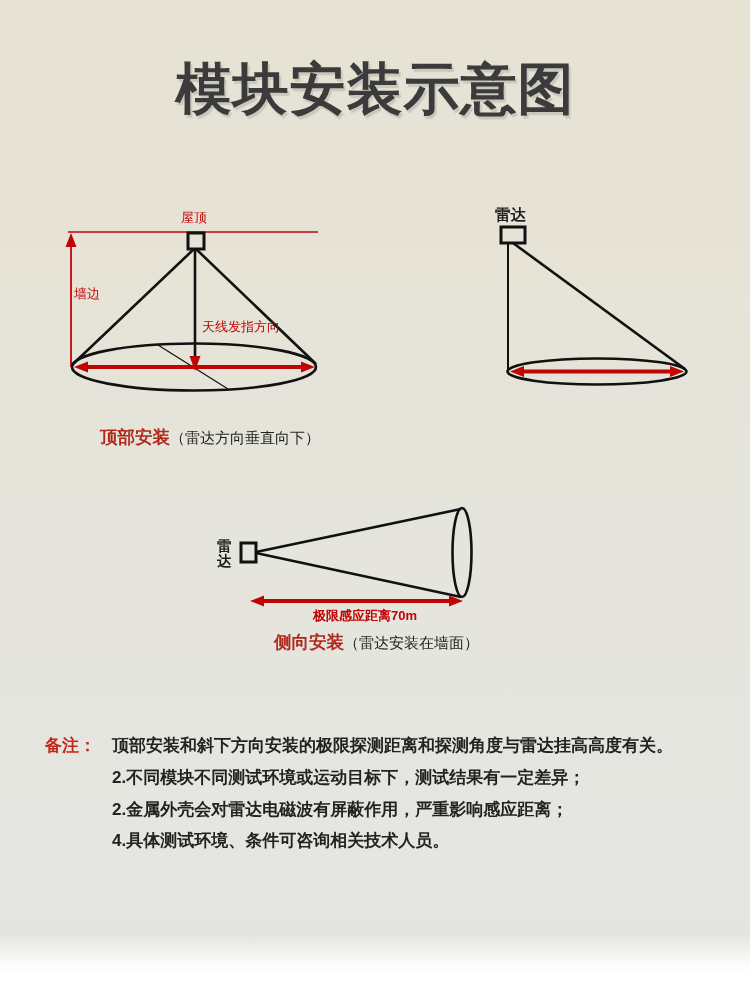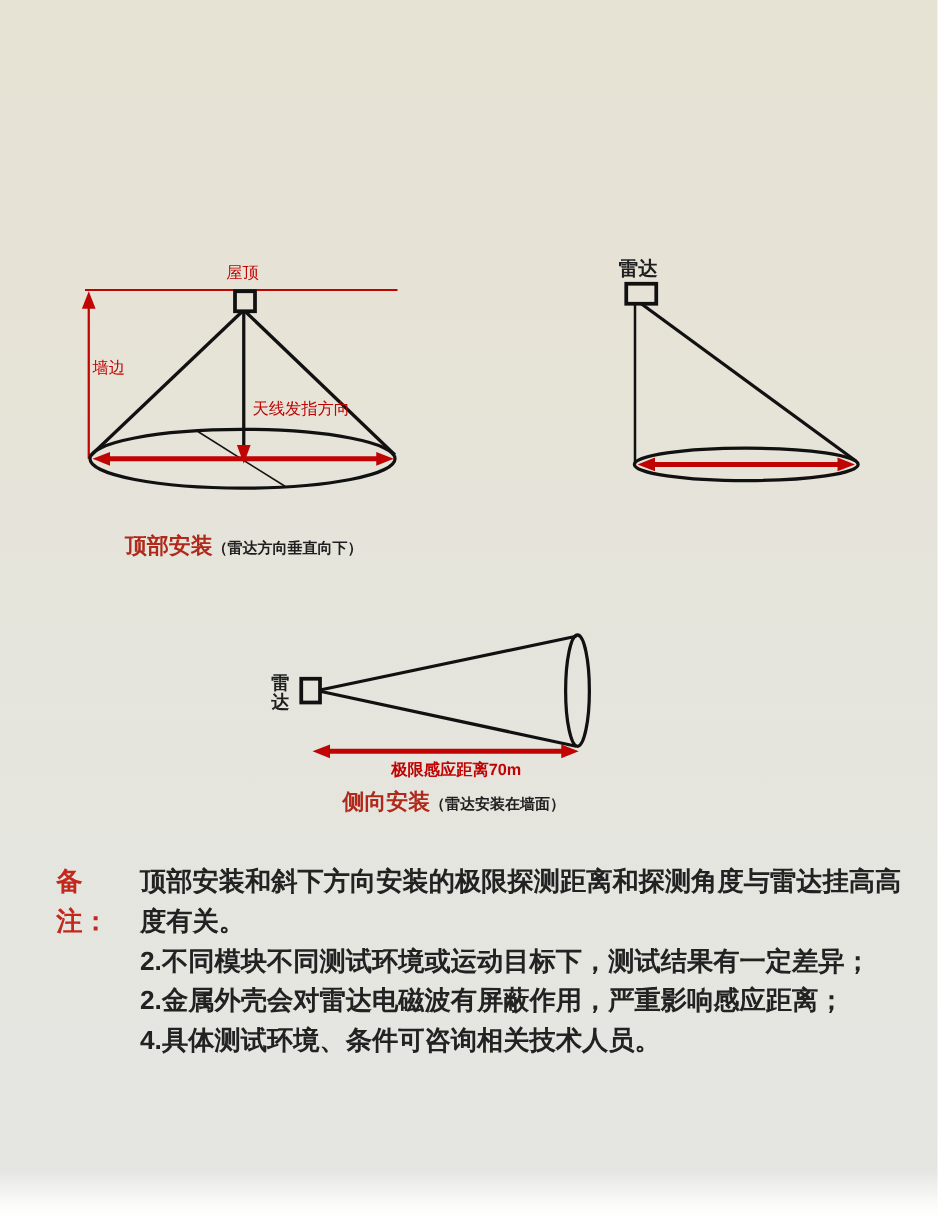--- a/index.html
+++ b/index.html
@@ -18,35 +18,36 @@
     font-size:56px;font-weight:900;letter-spacing:1px;
     color:#3b3b3b;
     text-shadow:2px 3px 1px rgba(130,130,125,0.28);
   }
   .diag{position:absolute;}
   .diag text{font-family:"Liberation Sans","DejaVu Sans",sans-serif;}
   .t-red{fill:#c00404;font-size:13px;}
   .t-dark{fill:#1e1e1e;font-size:15.5px;font-weight:600;}
   .caption{position:absolute;white-space:nowrap;line-height:20px;}
   .cap-red{color:#b02a1c;font-size:17.5px;font-weight:700;font-family:Liberation Mono, monospace;}
-  .cap-dark{color:#1f1f1f;font-size:12px;font-weight:700;}
+  .cap-dark{color:#1f1f1f;font-size:15px;font-weight:400;}
   .notes{
-    position:absolute;left:45px;top:690px;width:685px;
+    position:absolute;left:45px;top:730px;width:685px;
     display:flex;align-items:flex-start;
-    font-size:21px;line-height:31.8px;font-weight:600;color:#222222;
+    font-size:17px;line-height:31.8px;font-weight:600;color:#222222;
   }
   .notes-label{flex:0 0 auto;width:55px;color:#c3281c;font-weight:700;}
   .notes-body{flex:1 1 auto;margin-left:12px;}
   .notes-body div{margin:0;}
 </style>
 </head>
 <body>
 
 <div class="page">
 
+  <h1 class="title">模块安装示意图</h1>
 
   <svg class="diag" style="left:40px;top:190px;" width="310" height="230" viewBox="0 0 310 230">
     <text x="154" y="32" class="t-red" text-anchor="middle">屋顶</text>
     <line x1="28" y1="42" x2="278" y2="42" stroke="#c00404" stroke-width="1.6"></line>
     <rect x="148" y="43" width="16" height="16" fill="none" stroke="#111111" stroke-width="3"></rect>
 
     <polygon points="31,43 25.5,57 36.5,57" fill="#c00404"></polygon>
     <line x1="31" y1="55" x2="31" y2="177" stroke="#c00404" stroke-width="1.8"></line>
     <text x="34" y="108" class="t-red">墙边</text>
 

